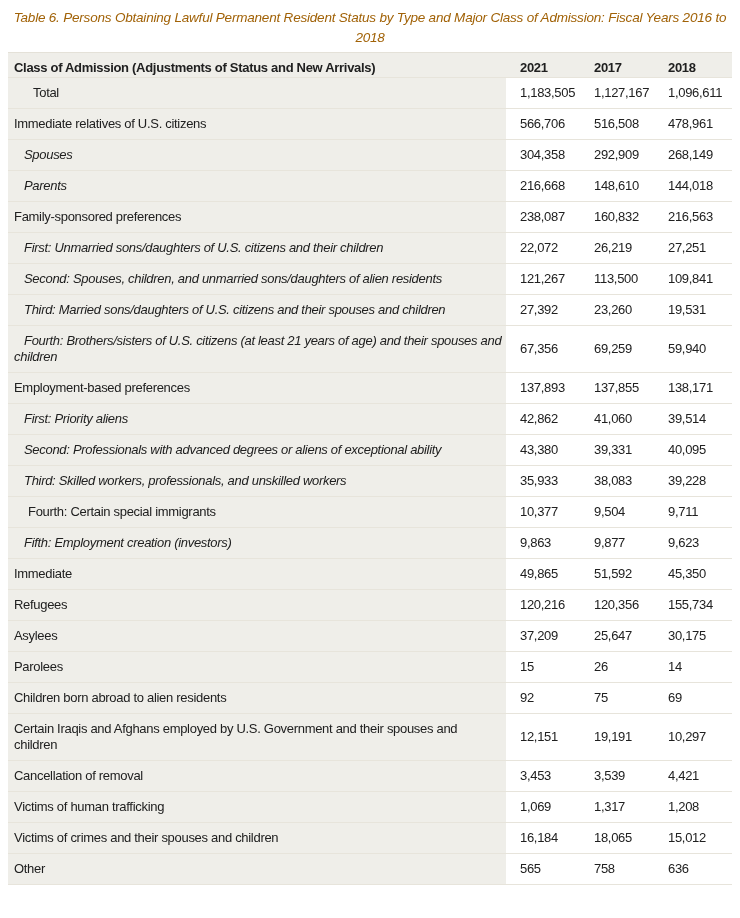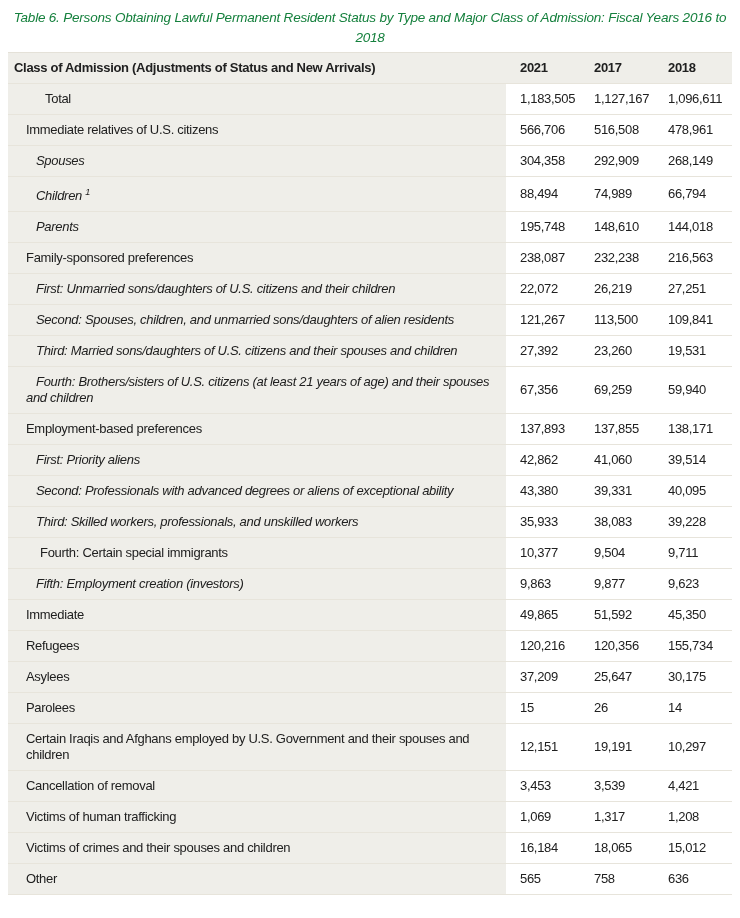--- a/index.html
+++ b/index.html
@@ -12,21 +12,21 @@
     height: 918px;
     font-family: "Liberation Sans", sans-serif;
     color: #202020;
     overflow: hidden;
   }
   .page-title {
     font-style: italic;
     text-align: center;
     font-size: 13.5px;
     line-height: 1.45;
-    color: #15803d;
+    color: #a16207;
     padding: 8px 10px 5px 10px;
     letter-spacing: -0.2px;
   }
   .page-title .title-line {
     display: block;
   }
   table.admissions {
     border-collapse: collapse;
     table-layout: fixed;
     width: 724px;
@@ -37,37 +37,37 @@
   col.c-label { width: 498px; }
   col.c-y1 { width: 74px; }
   col.c-y2 { width: 74px; }
   col.c-y3 { width: 78px; }
 
   thead th {
     background: #efeee9;
     font-weight: 700;
     text-align: left;
     vertical-align: middle;
-    padding: 7px 4px 7px 14px;
+    padding: 7px 4px 1px 14px;
     line-height: 16px;
     border-top: 1px solid #e4e1d8;
     border-bottom: 1px solid #e7e4db;
   }
   thead th.h-label {
     padding-left: 6px;
   }
   tbody td {
     vertical-align: middle;
     padding: 7px 4px;
     line-height: 16px;
     border-bottom: 1px solid #e7e4db;
   }
   td.label-cell {
     background: #efeee9;
-    padding-left: 18px;
+    padding-left: 6px;
   }
   td.value-cell {
     background: #ffffff;
     padding-left: 14px;
   }
   .level-total    { text-indent: 19px; }
   .level-category { text-indent: 0; }
   .level-sub      { text-indent: 10px; font-style: italic; }
   .level-sub2     { text-indent: 14px; }
   sup {
@@ -111,35 +111,29 @@
         <td class="value-cell">516,508</td>
         <td class="value-cell">478,961</td>
       </tr>
       <tr>
         <td class="label-cell level-sub">Spouses</td>
         <td class="value-cell">304,358</td>
         <td class="value-cell">292,909</td>
         <td class="value-cell">268,149</td>
       </tr>
       <tr>
-        <td class="label-cell level-sub">Children <sup>1</sup></td>
-        <td class="value-cell">88,494</td>
-        <td class="value-cell">74,989</td>
-        <td class="value-cell">66,794</td>
-      </tr>
-      <tr>
         <td class="label-cell level-sub">Parents</td>
-        <td class="value-cell">195,748</td>
+        <td class="value-cell">216,668</td>
         <td class="value-cell">148,610</td>
         <td class="value-cell">144,018</td>
       </tr>
       <tr>
         <td class="label-cell level-category">Family-sponsored preferences</td>
         <td class="value-cell">238,087</td>
-        <td class="value-cell">232,238</td>
+        <td class="value-cell">160,832</td>
         <td class="value-cell">216,563</td>
       </tr>
       <tr>
         <td class="label-cell level-sub">First: Unmarried sons/daughters of U.S. citizens and their children</td>
         <td class="value-cell">22,072</td>
         <td class="value-cell">26,219</td>
         <td class="value-cell">27,251</td>
       </tr>
       <tr>
         <td class="label-cell level-sub">Second: Spouses, children, and unmarried sons/daughters of alien residents</td>
@@ -213,20 +207,26 @@
         <td class="value-cell">25,647</td>
         <td class="value-cell">30,175</td>
       </tr>
       <tr>
         <td class="label-cell level-category">Parolees</td>
         <td class="value-cell">15</td>
         <td class="value-cell">26</td>
         <td class="value-cell">14</td>
       </tr>
       <tr>
+        <td class="label-cell level-category">Children born abroad to alien residents</td>
+        <td class="value-cell">92</td>
+        <td class="value-cell">75</td>
+        <td class="value-cell">69</td>
+      </tr>
+      <tr>
         <td class="label-cell level-category">Certain Iraqis and Afghans employed by U.S. Government and their spouses and children</td>
         <td class="value-cell">12,151</td>
         <td class="value-cell">19,191</td>
         <td class="value-cell">10,297</td>
       </tr>
       <tr>
         <td class="label-cell level-category">Cancellation of removal</td>
         <td class="value-cell">3,453</td>
         <td class="value-cell">3,539</td>
         <td class="value-cell">4,421</td>

